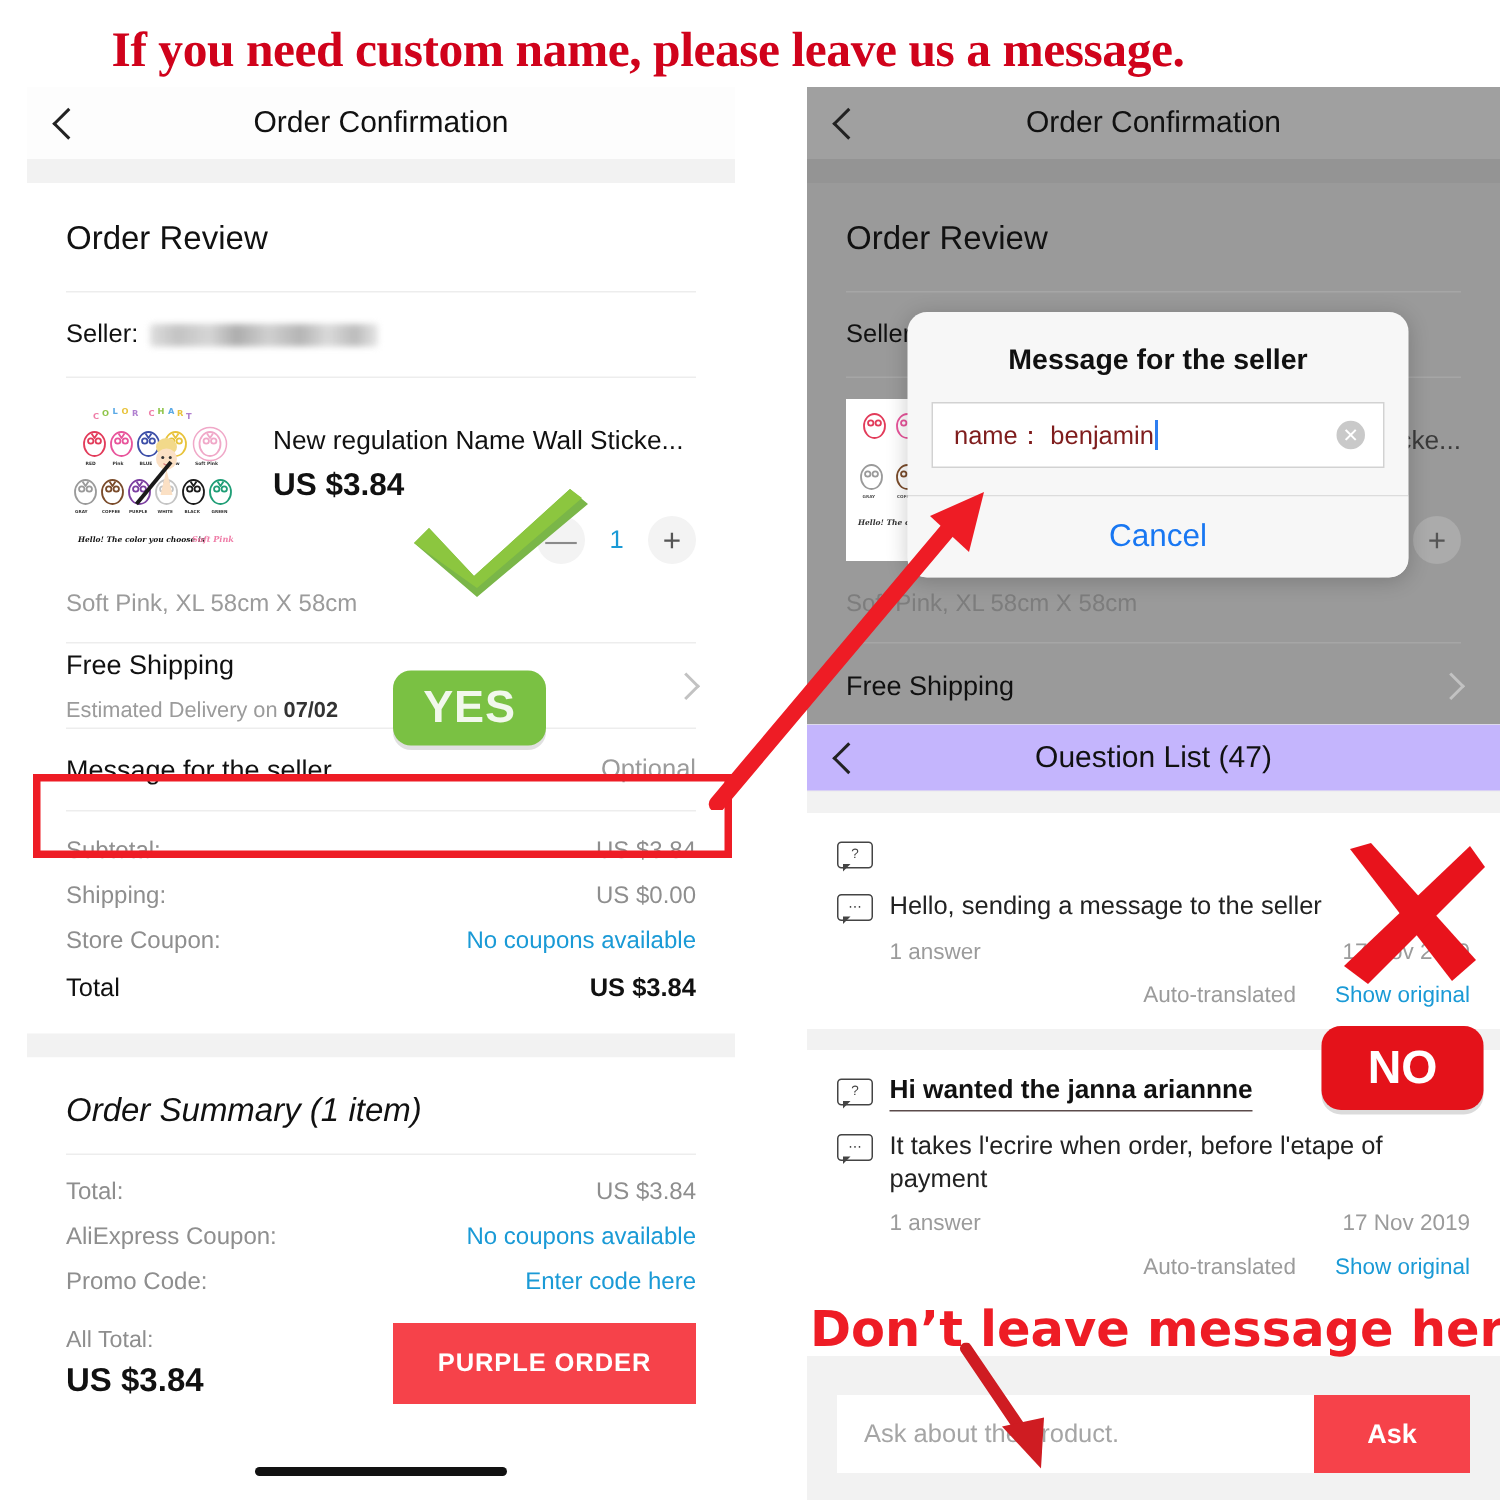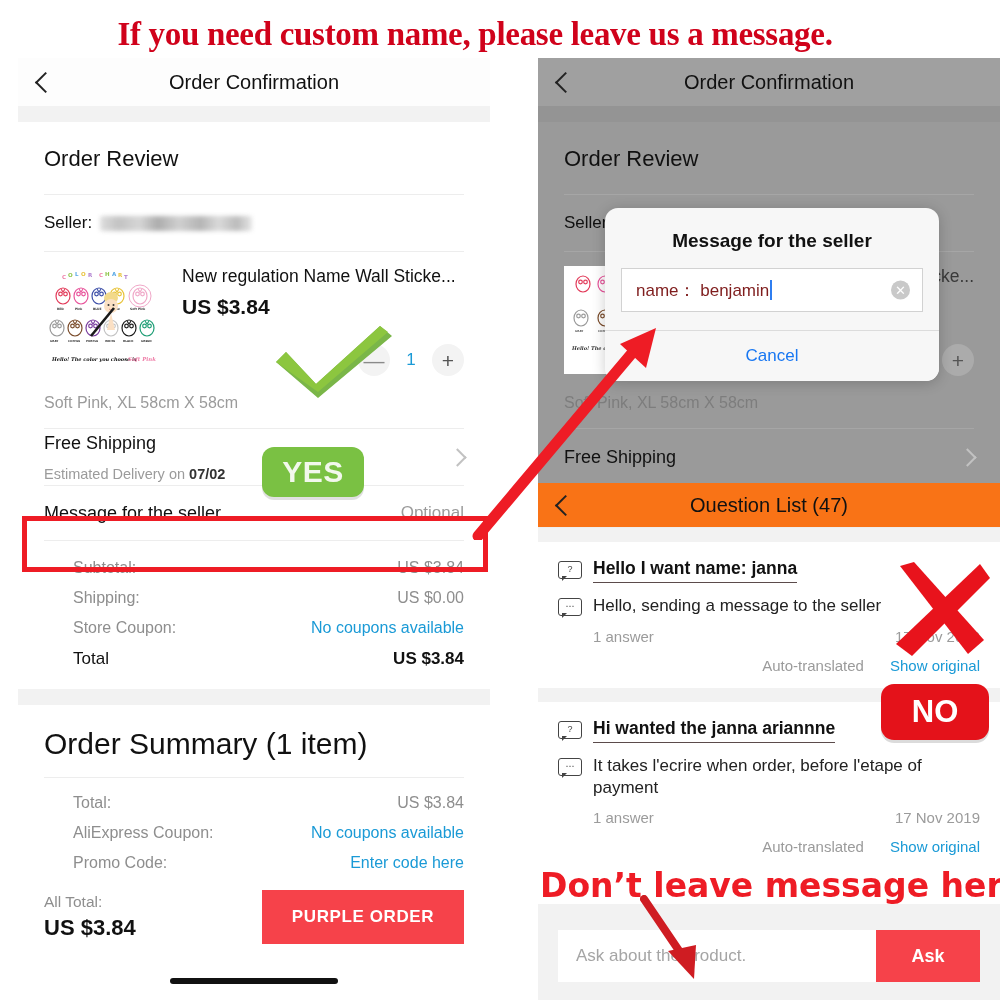--- a/index.html
+++ b/index.html
@@ -5,21 +5,21 @@
   html,body{margin:0;padding:0;}
   body{
     width:1000px;height:1000px;position:relative;overflow:hidden;
     background:#ffffff;
     font-family:"Liberation Sans","DejaVu Sans",sans-serif;
   }
   .banner{
     position:absolute;left:0;top:10px;width:864px;height:48px;
     display:flex;align-items:center;justify-content:center;
     color:#d0021b;font-family:"Liberation Serif","DejaVu Serif",serif;
-    font-weight:bold;font-size:33px;letter-spacing:-0.3px;white-space:nowrap;margin-left:43px;
+    font-weight:bold;font-size:33px;letter-spacing:-0.3px;white-space:nowrap;
   }
 
   
   .panel-left{
     position:absolute;left:18px;top:58px;width:472px;height:936px;
     background:#ffffff;overflow:hidden;
   }
   .navbar{
     position:relative;height:48px;background:#fdfdfd;
     display:flex;align-items:center;justify-content:center;
@@ -43,21 +43,21 @@
     margin-left:8px;width:152px;height:15px;border-radius:2px;
     background:linear-gradient(90deg,#d8d8d8 0%,#b9b9b9 12%,#cfcfcf 26%,#9f9f9f 38%,
       #c8c8c8 52%,#a8a8a8 66%,#d4d4d4 78%,#b0b0b0 90%,#e2e2e2 100%);
     filter:blur(2.2px);opacity:.85;
   }
   .prod{display:flex;padding:14px 0 6px 0;position:relative;}
   .thumb{
     width:120px;height:108px;flex:0 0 120px;position:relative;
     background:#fff;overflow:hidden;
   }
-  .prod-info{flex:1;padding-left:18px;min-width:0;}
+  .prod-info{flex:1;padding-left:18px;min-width:0;margin-top:17px;}
   .prod-title{font-size:17.5px;color:#111;white-space:nowrap;overflow:hidden;}
   .prod-price{font-size:21px;font-weight:bold;color:#111;margin-top:8px;}
   .stepper{
     position:absolute;right:0;bottom:4px;display:flex;align-items:center;gap:6px;
   }
   .circ{
     width:32px;height:32px;border-radius:50%;background:#f3f3f3;
     display:flex;align-items:center;justify-content:center;
     font-size:21px;color:#8a8a8a;line-height:1;
   }
@@ -71,27 +71,27 @@
   .row .chev{
     width:11px;height:11px;border-right:2px solid #c2c2c2;border-top:2px solid #c2c2c2;
     transform:rotate(45deg);margin-left:10px;flex:0 0 auto;
   }
   .ship-main{font-size:18px;color:#111;}
   .ship-sub{font-size:14.5px;color:#9b9b9b;margin-top:12px;}
   .ship-sub b{color:#333;}
   .msg-row{display:flex;align-items:center;justify-content:space-between;height:54px;}
   .msg-label{font-size:18px;color:#111;}
   .msg-opt{font-size:17px;color:#9b9b9b;text-align:right;}
-  .cost{display:flex;justify-content:space-between;font-size:16px;padding:6px 0;margin-left:29px;}
+  .cost{display:flex;justify-content:space-between;font-size:16px;padding:6px 0;}
   .cost .k{color:#8e8e8e;}
   .cost .v{color:#8e8e8e;}
   .cost .link{color:#1a9ad6;}
   .cost.total .k{color:#111;font-size:17px;}
   .cost.total .v{color:#111;font-weight:bold;font-size:17px;}
-  .summary-title{font-size:30px;color:#111;padding:22px 0 16px 0;}
+  .summary-title{font-size:22px;color:#111;padding:22px 0 16px 0;font-style:italic;}
   .alltotal-wrap{display:flex;align-items:center;justify-content:space-between;padding-top:12px;}
   .alltotal .k{font-size:15.5px;color:#8e8e8e;}
   .alltotal .v{font-size:22px;font-weight:bold;color:#111;margin-top:4px;}
   .place-btn{
     background:#f6424a;color:#fff;font-size:17px;font-weight:bold;
     letter-spacing:.6px;width:202px;height:54px;border:none;
     display:flex;align-items:center;justify-content:center;cursor:pointer;
   }
   .home-ind{
     position:absolute;left:50%;transform:translateX(-50%);bottom:10px;
@@ -134,27 +134,27 @@
     display:inline-block;width:2px;height:20px;background:#2f7ef0;
     margin-left:1px;vertical-align:-4px;
   }
   .clear-ic{
     position:absolute;right:12px;top:50%;transform:translateY(-50%);
     width:19px;height:19px;border-radius:50%;background:#c9c9c9;
     color:#fff;font-size:13px;line-height:19px;text-align:center;
   }
   .modal-actions{display:flex;border-top:1px solid #dcdcdc;}
   .modal-btn{
-    flex:1;text-align:center;font-size:17px;color:#1877f2;
+    flex:1;text-align:center;font-size:21px;color:#1877f2;
     padding:15px 0;cursor:pointer;background:#f7f7f7;
   }
   .modal-btn+.modal-btn{border-left:1px solid #dcdcdc;}
 
   .qnav{
-    position:relative;height:44px;background:#f97316;
+    position:relative;height:44px;background:#c4b5fd;
     display:flex;align-items:center;justify-content:center;
     border-bottom:1px solid #eee;
   }
   .qnav .title{font-size:20px;color:#111;}
   .qbody{background:#fff;}
   .qgap{height:14px;background:#f2f2f2;}
   .qitem{padding:16px 20px 10px 20px;}
   .qline{display:flex;align-items:flex-start;gap:11px;}
   .bub{flex:0 0 auto;width:24px;height:20px;position:relative;margin-top:3px;}
   .bub .bx{
@@ -524,21 +524,20 @@
     </div>
     <div class="qgap"></div>
 
     <div class="qbody">
       <div class="qitem">
         <div class="qline">
           <span class="bub">
               <span class="bx">?</span>
               <span class="tail"></span>
             </span>
-          <span class="qtext">Hello I want name: janna</span>
         </div>
         <div class="qline" style="margin-top:12px;">
           <span class="bub">
               <span class="bx">⋯</span>
               <span class="tail"></span>
             </span>
           <span class="atext">Hello, sending a message to the seller</span>
         </div>
         <div class="qmeta">
           <span>1 answer</span>

